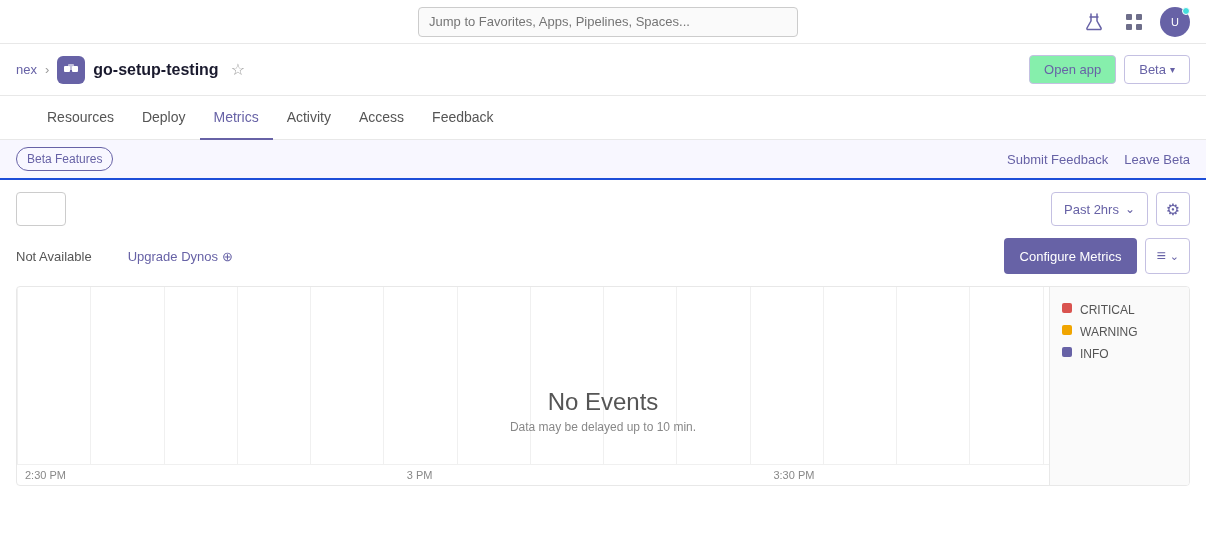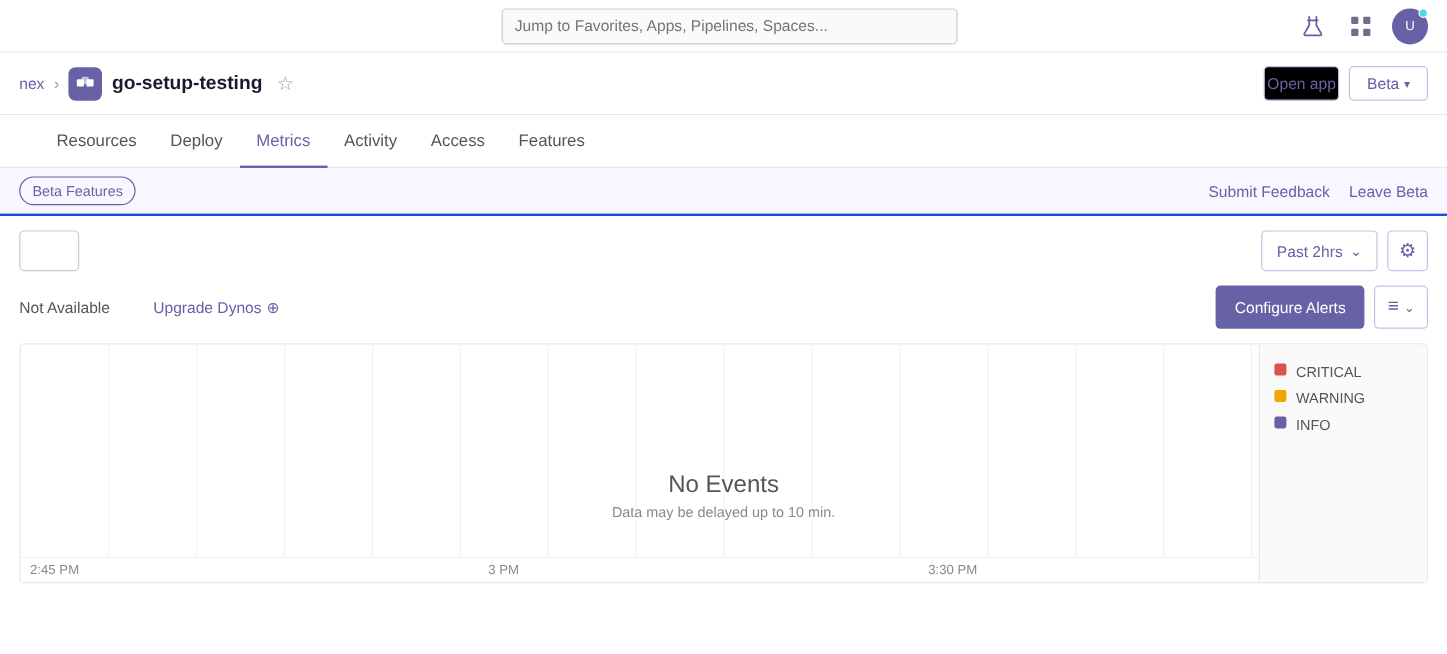--- a/index.html
+++ b/index.html
@@ -125,24 +125,24 @@
     }
     .star-btn {
       background: none;
       border: none;
       cursor: pointer;
       color: #999;
       font-size: 16px;
       padding: 4px;
     }
     .open-app-btn {
-      padding: 6px 2px;
+      padding: 6px 14px;
       border: 1px solid #c4c0e2;
       border-radius: 4px;
-      background: #000000;
+      background: #86efac;
       color: #6762a6;
       font-size: 13px;
       font-weight: 500;
       cursor: pointer;
     }
     .more-btn {
       padding: 6px 14px;
       border: 1px solid #c4c0e2;
       border-radius: 4px;
       background: #fff;
@@ -356,21 +356,21 @@
       border-top: 1px solid #f0f0f0;
     }
     .chart-empty {
       position: absolute;
       bottom: 30px;
       left: 50%;
       transform: translateX(-50%);
       text-align: center;
     }
     .chart-empty-title {
-      font-size: 20px;
+      font-size: 24px;
       color: #555;
       font-weight: 400;
       margin-bottom: 4px;
     }
     .chart-empty-sub {
       font-size: 12px;
       color: #888;
     }
 
     
@@ -458,21 +458,21 @@
     </button>
   </div>
 </div>
 
 <div class="sub-nav">
   <a class="sub-nav-item">Resources</a>
   <a class="sub-nav-item">Deploy</a>
   <a class="sub-nav-item active">Metrics</a>
   <a class="sub-nav-item">Activity</a>
   <a class="sub-nav-item">Access</a>
-  <a class="sub-nav-item">Features</a>
+  <a class="sub-nav-item">Feedback</a>
 </div>
 
 <div class="beta-banner">
   <div class="beta-badge">Beta Features</div>
   <div class="beta-links">
     <a class="beta-link">Submit Feedback</a>
     <a class="beta-link">Leave Beta</a>
   </div>
 </div>
 
@@ -495,39 +495,39 @@
 
   <div class="dynos-row">
     <div class="dynos-left">
       <span class="not-available-text">Not Available</span>
       <a class="upgrade-dynos-link">
         <span>Upgrade Dynos</span>
         <span>⊕</span>
       </a>
     </div>
     <div class="dynos-right">
-      <button class="configure-alerts-btn">Configure Alerts</button>
+      <button class="configure-alerts-btn">Configure Metrics</button>
       <button class="filter-sort-btn">
         <span>≡</span>
         <span style="font-size:11px;">⌄</span>
       </button>
     </div>
   </div>
 
   <div class="chart-area">
     <div class="chart-content">
       <div class="chart-grid">
 
         <div class="chart-empty">
           <div class="chart-empty-title">No Events</div>
           <div class="chart-empty-sub">Data may be delayed up to 10 min.</div>
         </div>
       </div>
       <div class="chart-labels">
-        <span>2:45 PM</span>
+        <span>2:30 PM</span>
         <span>3 PM</span>
         <span>3:30 PM</span>
         <span>4 PM</span>
       </div>
     </div>
 
     <div class="legend-area">
       <div class="legend-item">
         <div class="legend-dot legend-dot-critical"></div>
         <span>CRITICAL</span>

